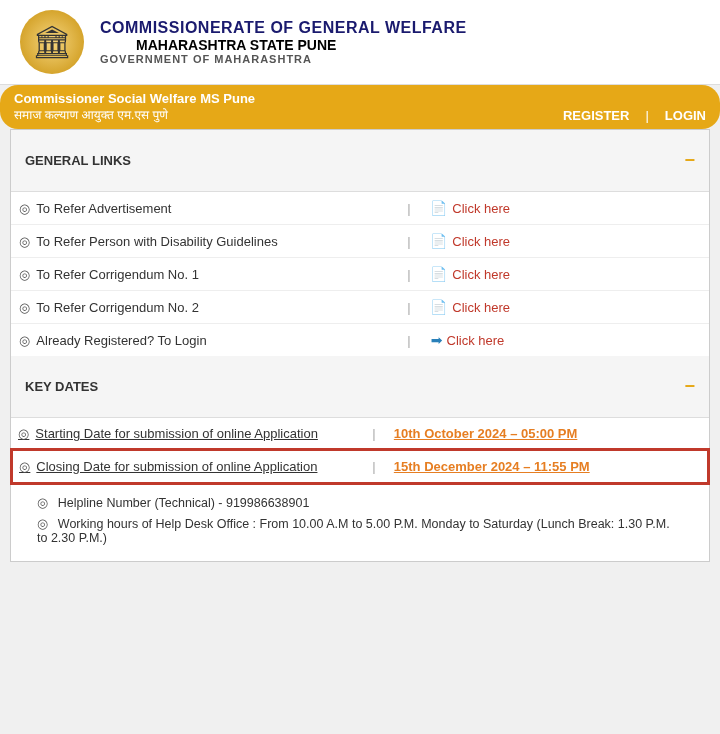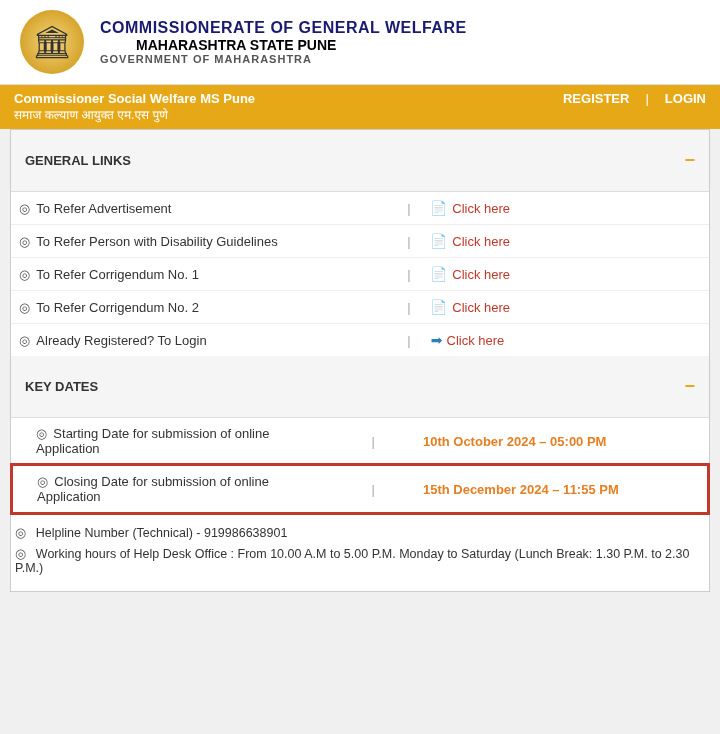--- a/index.html
+++ b/index.html
@@ -35,23 +35,24 @@
       font-size: 11px;
       color: #555;
       font-weight: bold;
       letter-spacing: 1px;
     }
 
     
     .nav-bar {
       background: #e6a817;
       display: flex;
-      align-items: flex-start;
+      align-items: flex-end;
       justify-content: space-between;
       padding: 6px 14px;
+      border-radius: 18px;
     }
     .nav-title { color: #fff; font-size: 13px; font-weight: bold; }
     .nav-subtitle { color: #fff; font-size: 12px; }
     .nav-links { display: flex; gap: 16px; align-items: center; color: #fff; font-size: 13px; }
     .nav-links a {
       color: #fff;
       text-decoration: none;
       font-weight: bold;
       font-size: 13px;
     }
@@ -120,31 +121,32 @@
     .arrow-icon { color: #2980b9; font-size: 14px; }
 
     .bullet-icon { color: #555; margin-right: 6px; font-size: 13px; }
 
     
     .dates-table {
       width: 100%;
       border-collapse: collapse;
     }
     .dates-table td {
-      padding: 8px 24px;
+      padding: 8px 6px;
       border-bottom: 1px solid #eee;
       vertical-align: middle;
+      text-decoration: underline;
     }
     .date-label { color: #333; font-size: 13px; width: 50%; }
     .date-divider { color: #aaa; text-align: center; width: 4%; }
     .date-value { color: #e67e22; font-size: 13px; font-weight: bold; width: 46%; }
 
     
     .help-section {
-      padding: 10px 4px;
+      padding: 10px 26px;
       border-top: 1px solid #eee;
     }
     .help-section p {
       font-size: 12.5px;
       color: #333;
       margin-bottom: 6px;
     }
 
     
     .emblem-circle {

